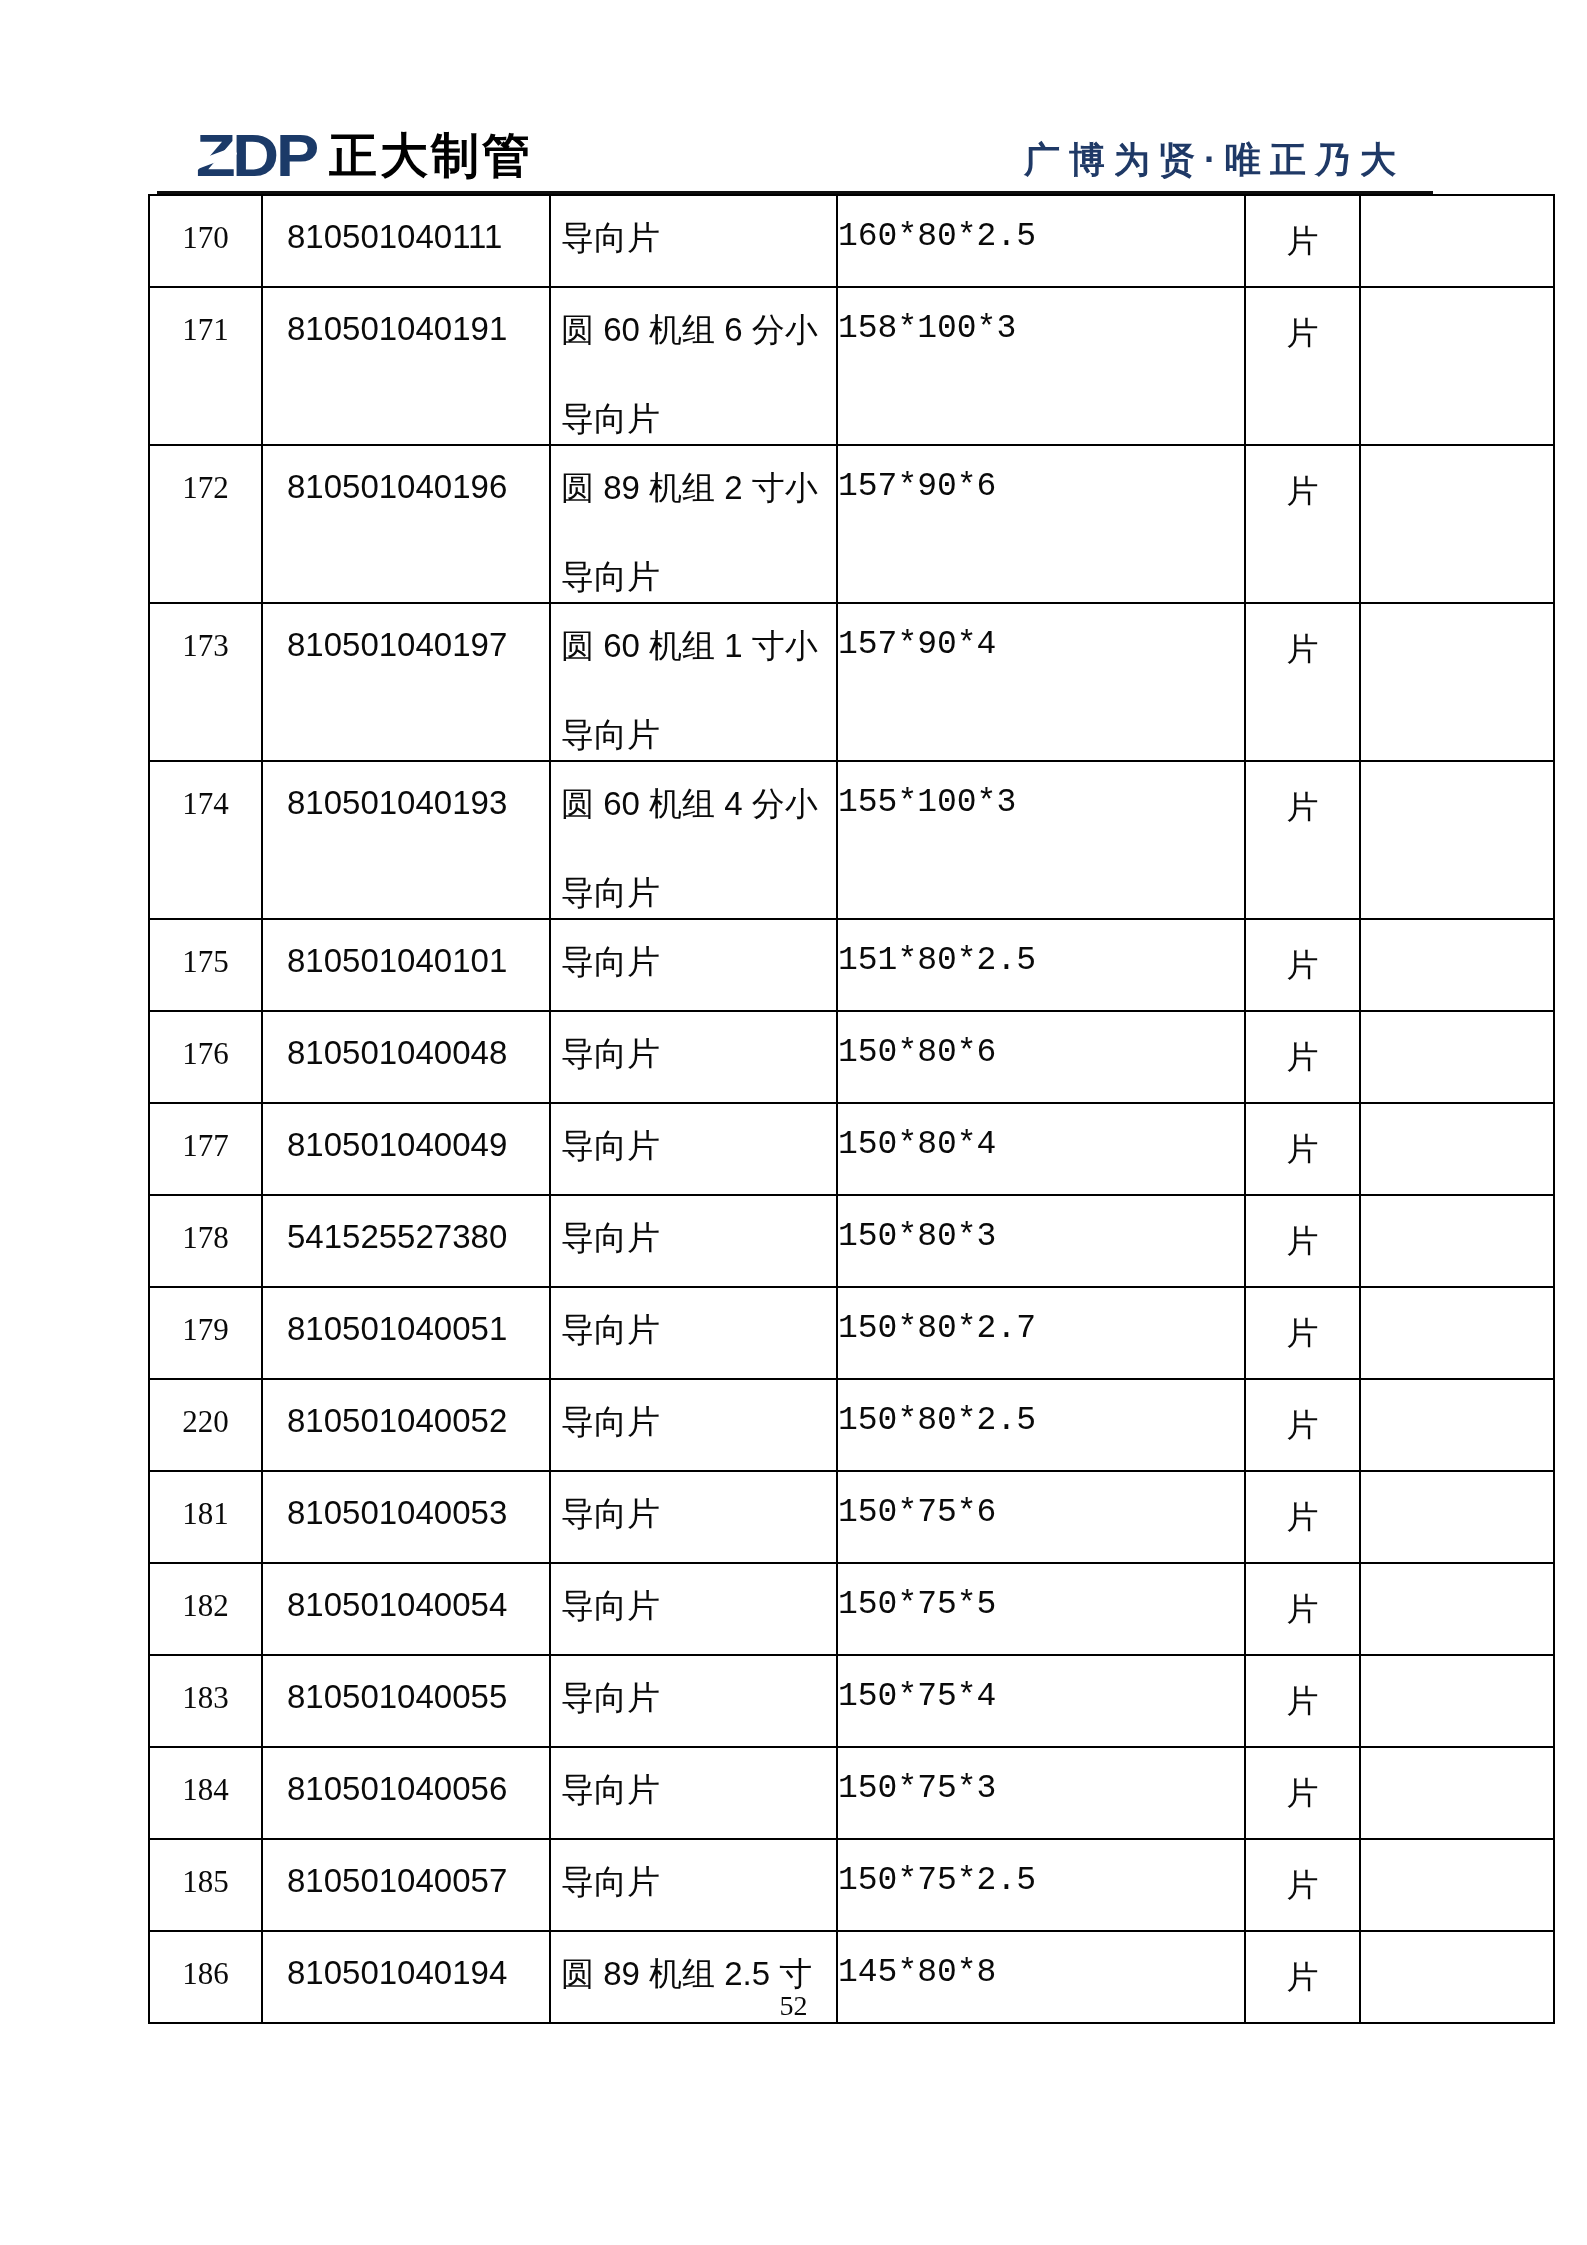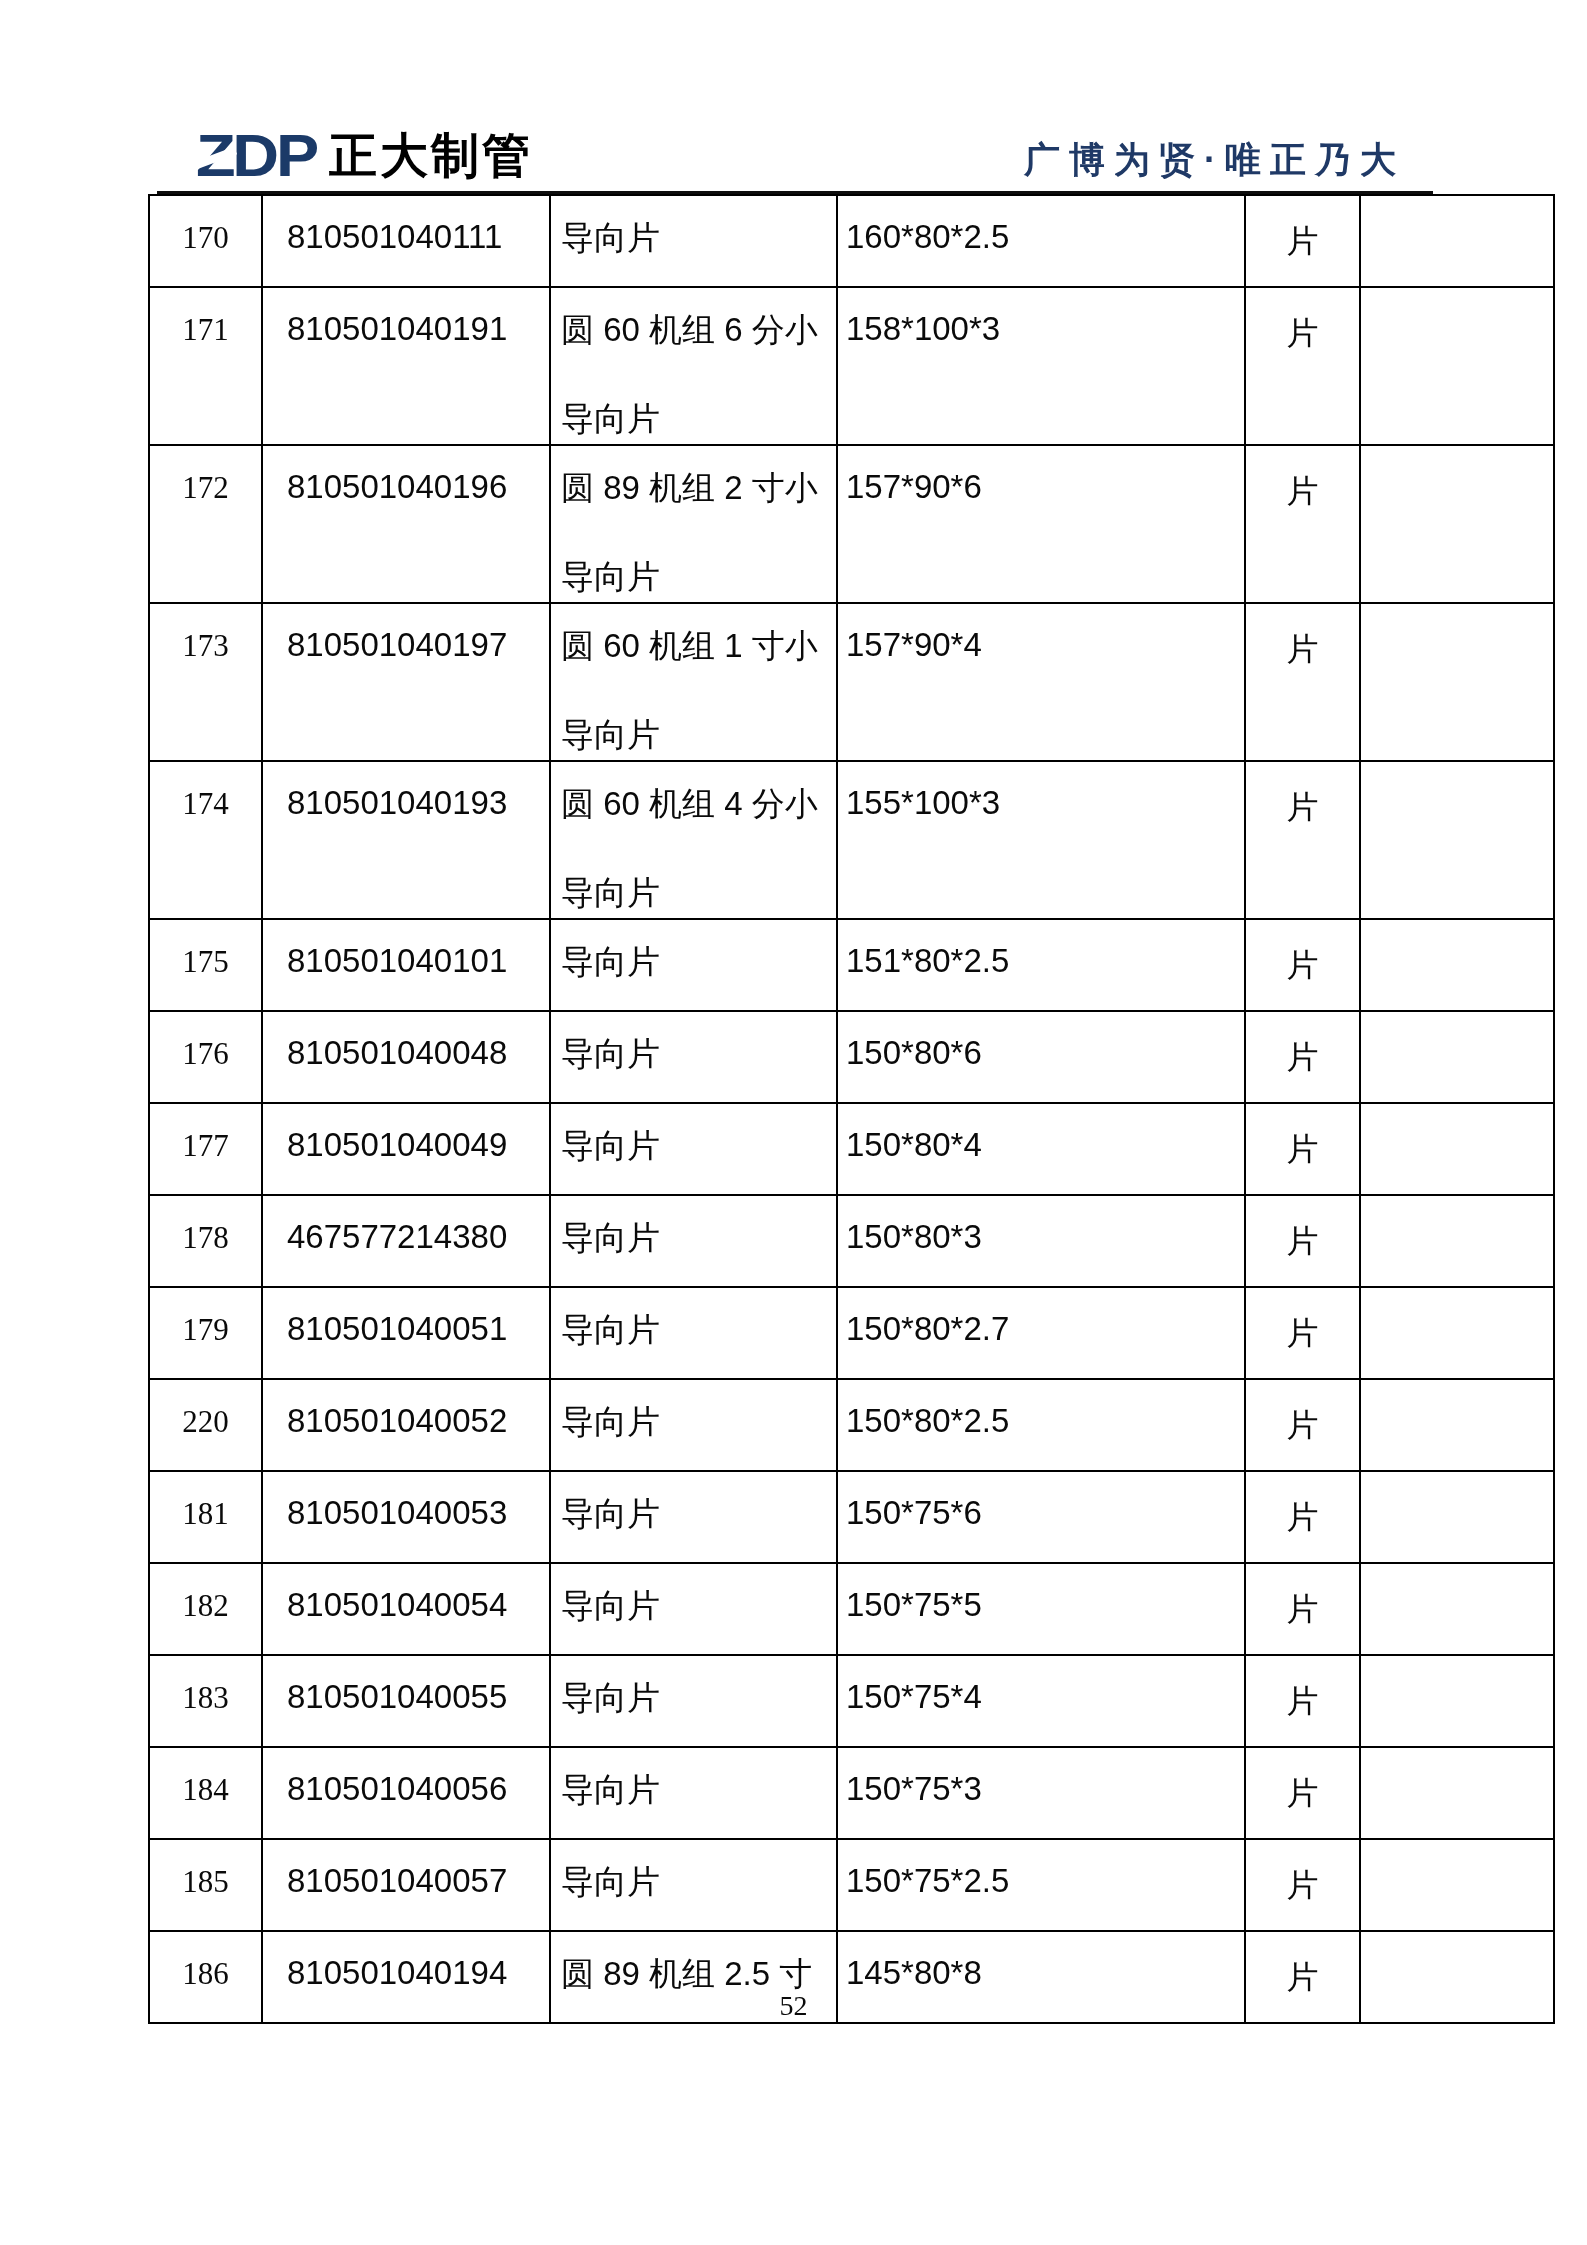--- a/index.html
+++ b/index.html
@@ -42,21 +42,21 @@
   tr.row-single { height:92px; }
   tr.row-tall   { height:158px; }
   .td-no {
     font-family:"Liberation Serif", serif; font-size:31px;
     text-align:center; padding-top:24px;
   }
   .td-code { font-size:33px; padding:22px 0 0 24px; white-space:nowrap; }
   .td-name { font-size:33px; padding:20px 0 0 10px; }
   .name-line { white-space:nowrap; }
   .name-line + .name-line { margin-top:44px; }
-  .td-dims { font-size:33px; padding:22px 0 0 8px; white-space:nowrap; }
+  .td-dims { font-size:33px; padding:22px 0 0 0; white-space:nowrap;font-family:Liberation Mono, monospace; }
   .td-unit { font-size:32px; text-align:center; padding-top:24px; }
   
   .page-number {
     position:absolute; top:1990px; left:0; width:100%;
     text-align:center; font-family:"Liberation Serif", serif; font-size:28px;
   }
 </style>
 </head>
 <body>
 
@@ -160,21 +160,21 @@
           <td class="td-code">810501040049</td>
           <td class="td-name">
             <div class="name-line">导向片</div>
           </td>
           <td class="td-dims">150*80*4</td>
           <td class="td-unit">片</td>
           <td class="td-extra"></td>
         </tr>
         <tr class="row-single">
           <td class="td-no">178</td>
-          <td class="td-code">467577214380</td>
+          <td class="td-code">541525527380</td>
           <td class="td-name">
             <div class="name-line">导向片</div>
           </td>
           <td class="td-dims">150*80*3</td>
           <td class="td-unit">片</td>
           <td class="td-extra"></td>
         </tr>
         <tr class="row-single">
           <td class="td-no">179</td>
           <td class="td-code">810501040051</td>

